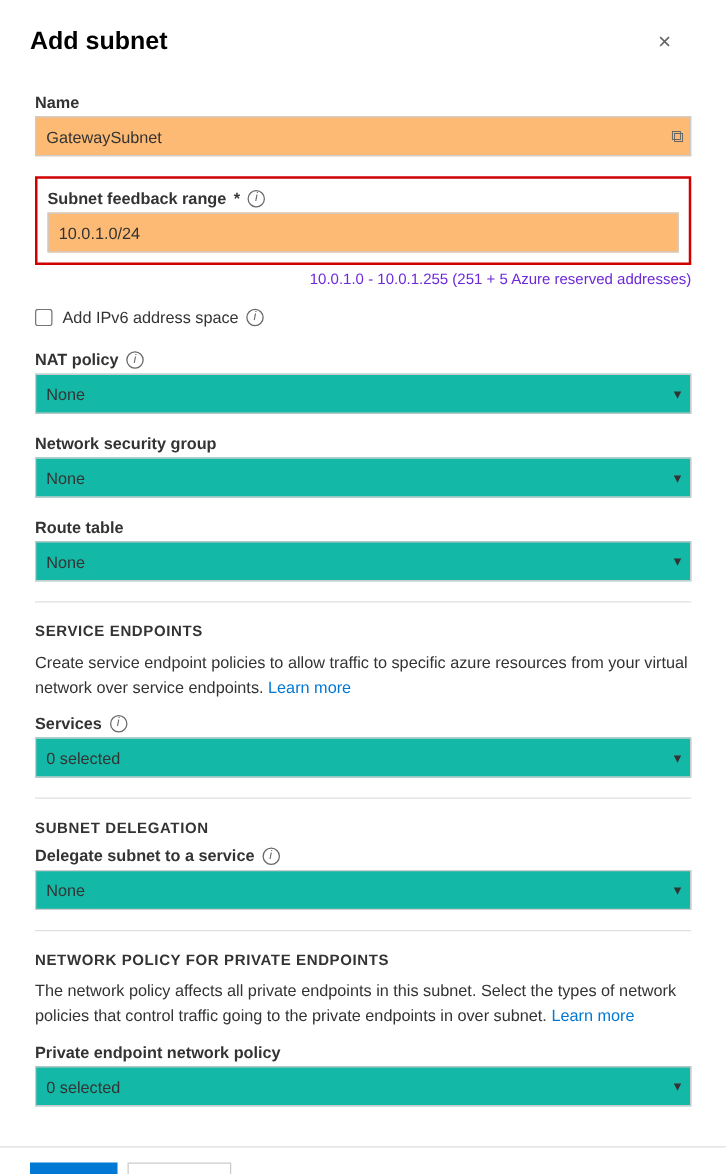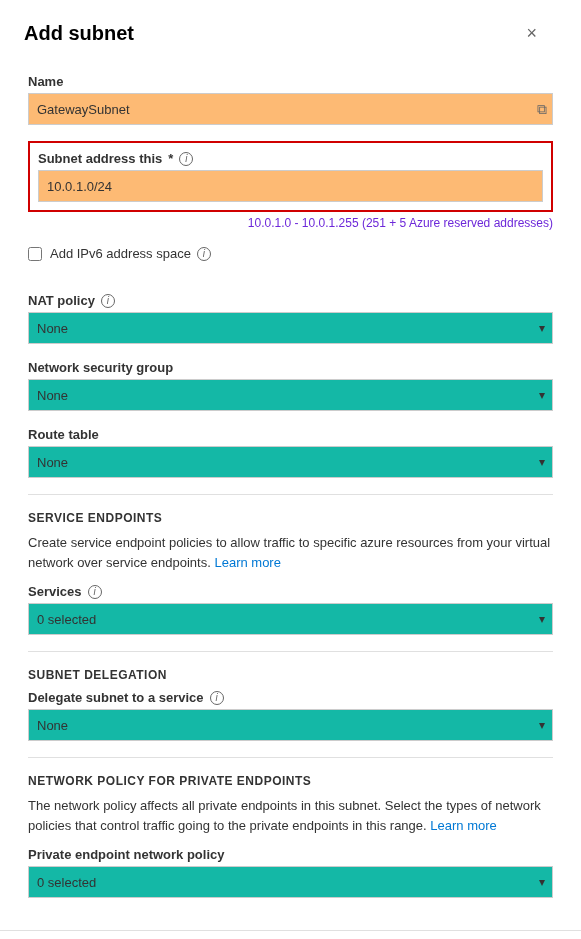--- a/index.html
+++ b/index.html
@@ -127,21 +127,21 @@
       font-size: 12px;
       color: #6d28d9;
       margin-bottom: 16px;
       margin-top: 2px;
     }
 
     .checkbox-group {
       display: flex;
       align-items: center;
       gap: 8px;
-      margin-bottom: 32px;
+      margin-bottom: 19px;
     }
 
     .checkbox-group input[type="checkbox"] {
       width: 14px;
       height: 14px;
       cursor: pointer;
     }
 
     .checkbox-label {
       font-size: 13px;
@@ -276,21 +276,21 @@
         <span>Name</span>
       </div>
       <div class="input-wrapper">
         <input class="text-input" type="text" value="GatewaySubnet" style="">
         <span class="copy-icon">⧉</span>
       </div>
     </div>
 
     <div class="subnet-field-group">
       <div class="subnet-field-label">
-        <span>Subnet address this</span>
+        <span>Subnet feedback range</span>
         <span> *</span>
         <span class="info-icon">i</span>
       </div>
       <input class="text-input" type="text" value="10.0.1.0/24" style="">
     </div>
     <div class="subnet-hint">10.0.1.0 - 10.0.1.255 (251 + 5 Azure reserved addresses)</div>
 
     <div class="checkbox-group">
       <input type="checkbox" id="ipv6-checkbox" style="">
       <label class="checkbox-label" for="ipv6-checkbox">
@@ -374,21 +374,21 @@
         </select>
         <span class="select-arrow">▾</span>
       </div>
     </div>
 
     <hr class="divider">
 
     <div class="field-group">
       <div class="section-heading">NETWORK POLICY FOR PRIVATE ENDPOINTS</div>
       <div class="section-description">
-        <span>The network policy affects all private endpoints in this subnet. Select the types of network policies that control traffic going to the private endpoints in this range.</span>
+        <span>The network policy affects all private endpoints in this subnet. Select the types of network policies that control traffic going to the private endpoints in over subnet.</span>
         <a class="learn-more" href="#">
           <span>Learn more</span>
         </a>
       </div>
 
       <div class="field-label">
         <span>Private endpoint network policy</span>
       </div>
       <div class="select-wrapper">
         <select class="select-input">

